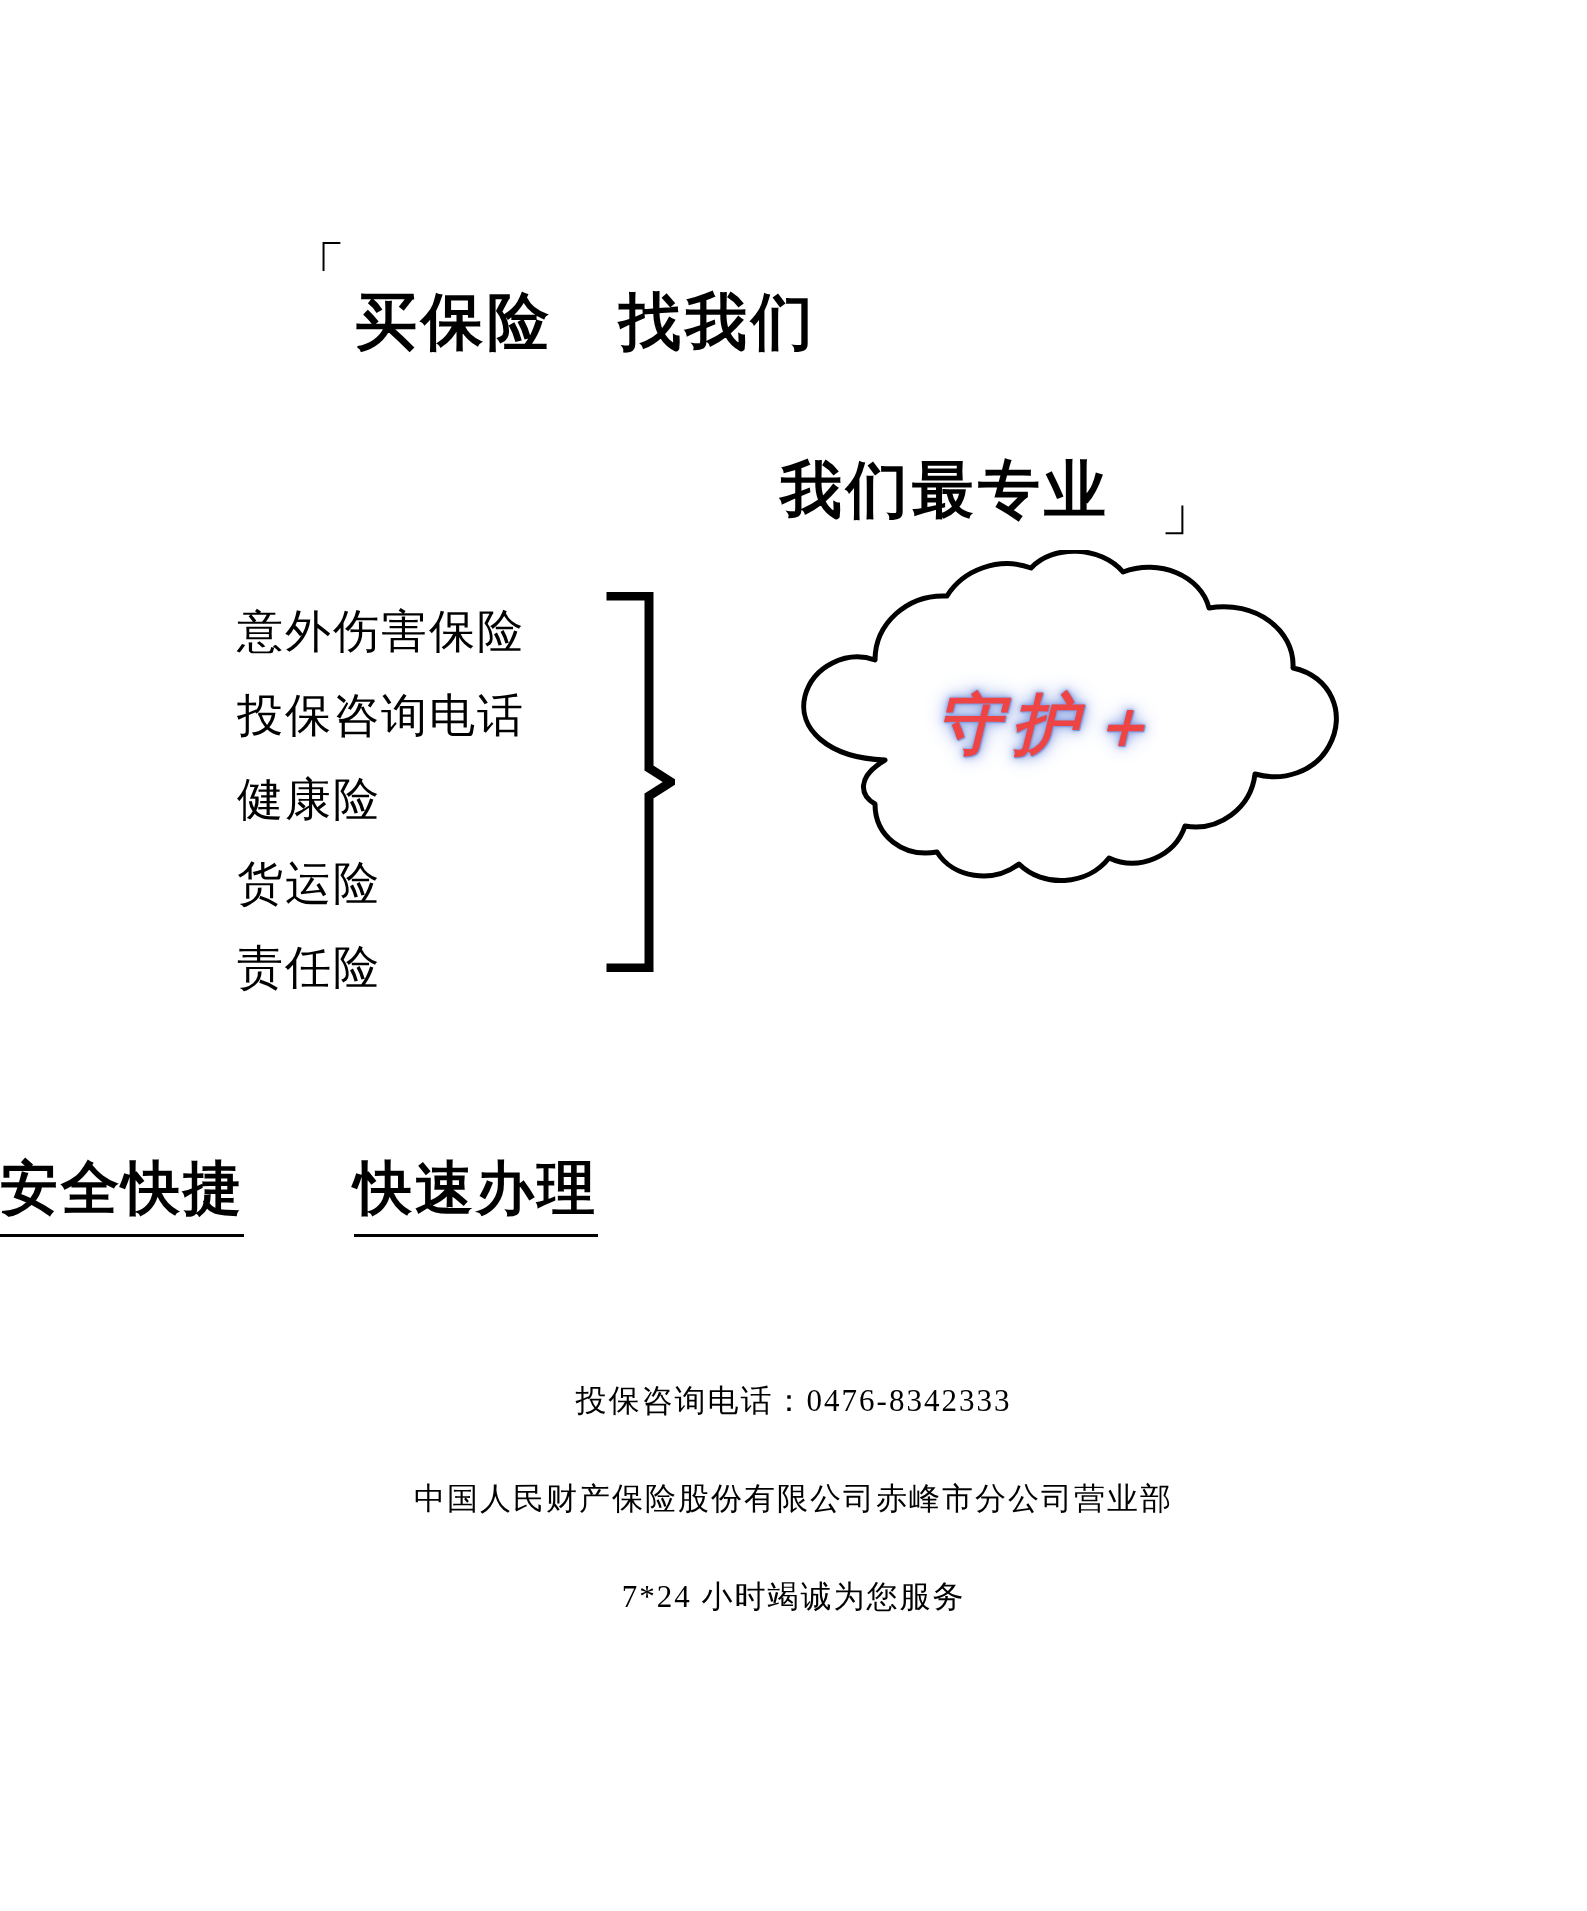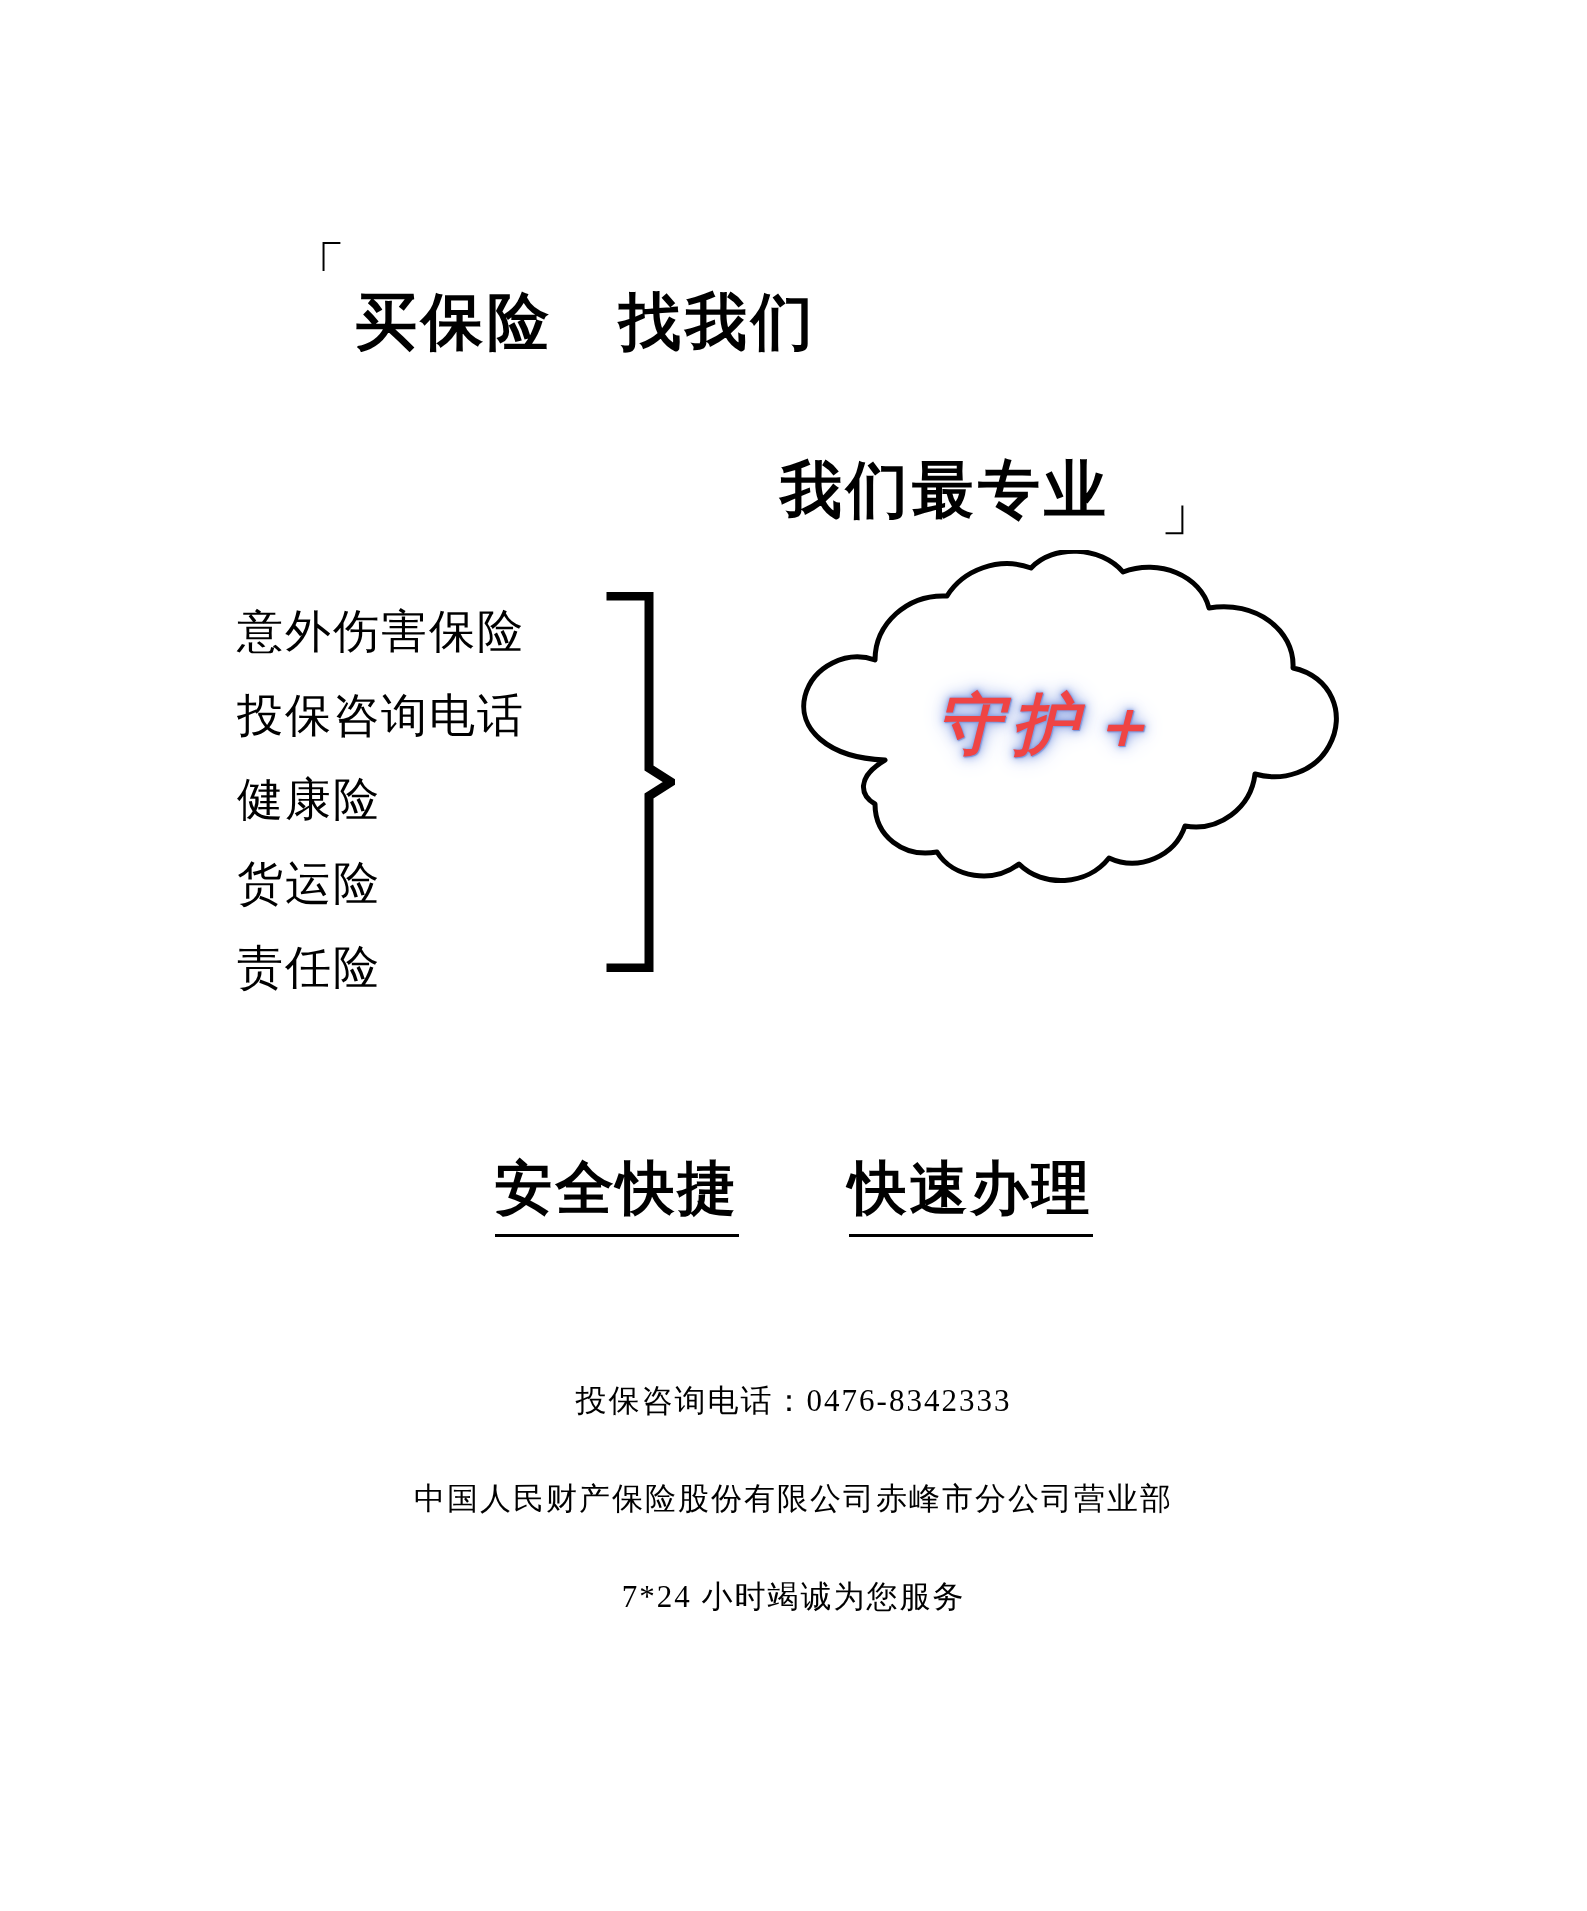--- a/index.html
+++ b/index.html
@@ -118,21 +118,20 @@
     font-style: italic;
   }
 
   
   .features {
     position: absolute;
     left: 0;
     top: 1150px;
     width: 1587px;
     display: flex;
-    justify-content: center;
     gap: 110px;
   }
   .feature {
     font-size: 58px;
     font-weight: 700;
     letter-spacing: 3px;
     border-bottom: 3px solid #000;
     padding-bottom: 6px;
     white-space: nowrap;
   }

